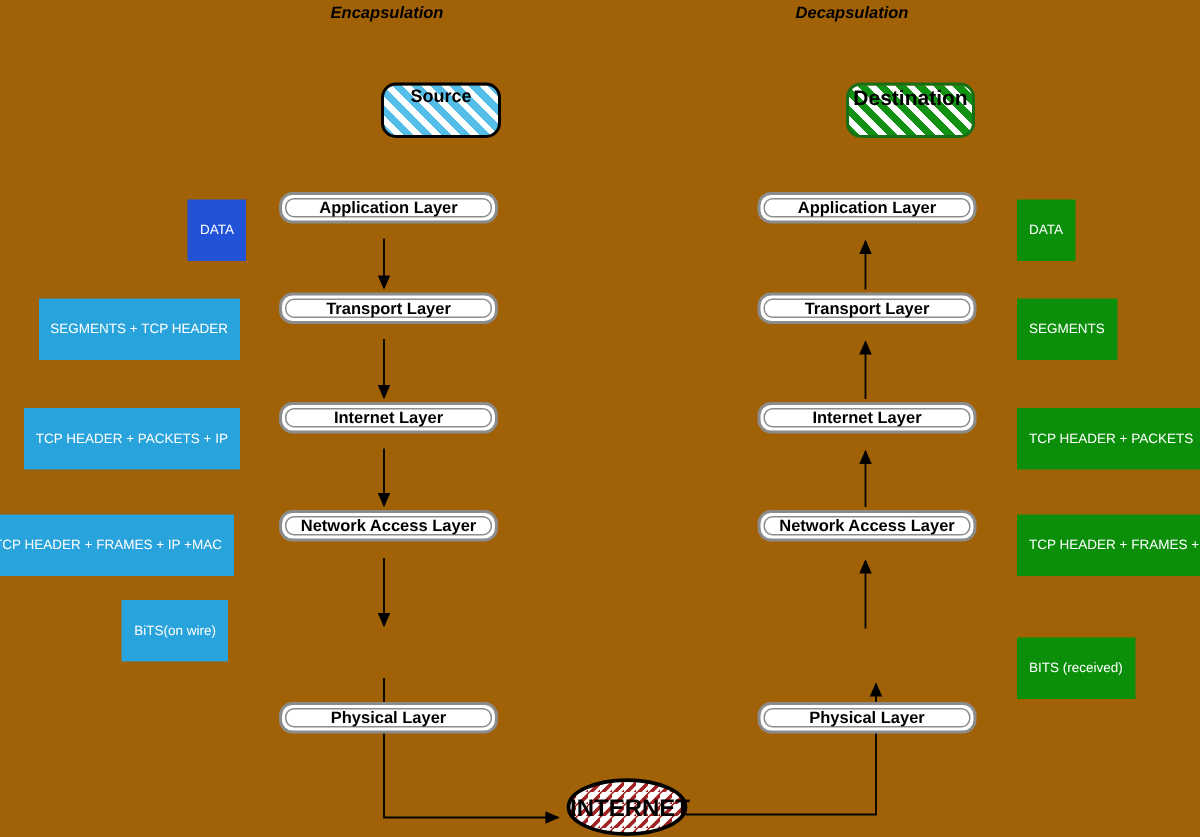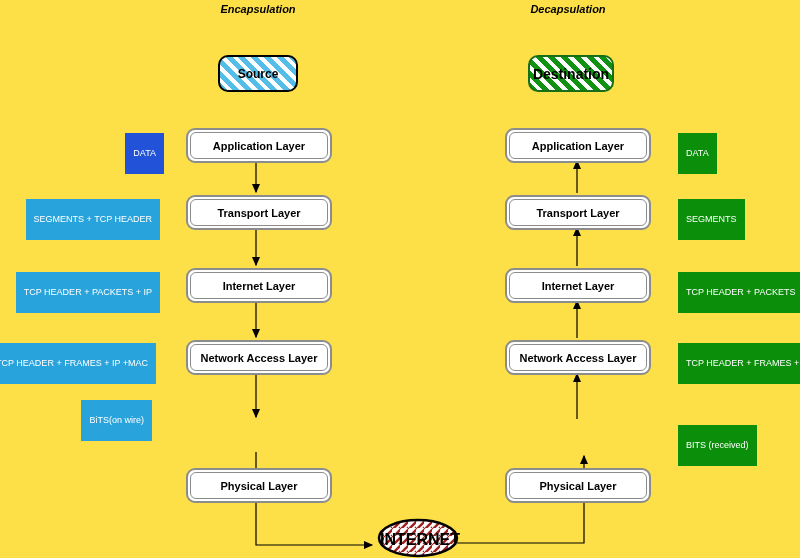--- a/index.html
+++ b/index.html
@@ -1,44 +1,44 @@
 <!DOCTYPE html>
 <html><head>
 <meta charset="utf-8">
 <style>
   html,body{margin:0;padding:0;background:#fff;}
   .stage{
-    position:relative;width:800px;height:558px;background:#fde047;
+    position:relative;width:800px;height:558px;background:#a16207;
     font-family:"Liberation Sans", sans-serif;overflow:hidden;
   }
   .underlay{position:absolute;left:0;top:0;width:800px;height:558px;}
 
   .diagram-title{
     position:absolute;top:3px;width:160px;text-align:center;
     font-size:11px;font-weight:bold;font-style:italic;color:#000;
   }
   .title-enc{left:178px;}
   .title-dec{left:488px;}
 
   .endpoint{
     position:absolute;top:55px;height:37px;border-radius:10px;
-    display:flex;align-items:center;justify-content:center;
-    font-weight:bold;color:#000;box-sizing:border-box;
+    display:flex;align-items:flex-start;justify-content:center;
+    font-weight:bold;color:#000;box-sizing:border-box;margin-left:36px;
   }
   .source{
     left:218px;width:80px;font-size:12px;border:2px solid #000;
     background:repeating-linear-gradient(45deg,#55BEE8 0 5px,#ffffff 5px 9px);
   }
   .destination{
     left:528px;width:86px;font-size:14px;border:2px solid #166F16;
     background:repeating-linear-gradient(45deg,#129212 0 5px,#ffffff 5px 9px);
   }
 
   .layerbox{
-    position:absolute;width:146px;height:35px;box-sizing:border-box;
+    position:absolute;width:146px;height:21px;box-sizing:border-box;
     border:2px solid #8C8C8C;border-radius:9px;background:#fff;padding:2px;
   }
   .layerbox-inner{
     width:100%;height:100%;box-sizing:border-box;
     border:1px solid #8C8C8C;border-radius:6px;
     display:flex;align-items:center;justify-content:center;
     font-size:11px;font-weight:bold;color:#000;white-space:nowrap;
   }
   .col-l{left:186px;}
   .col-r{left:505px;}

